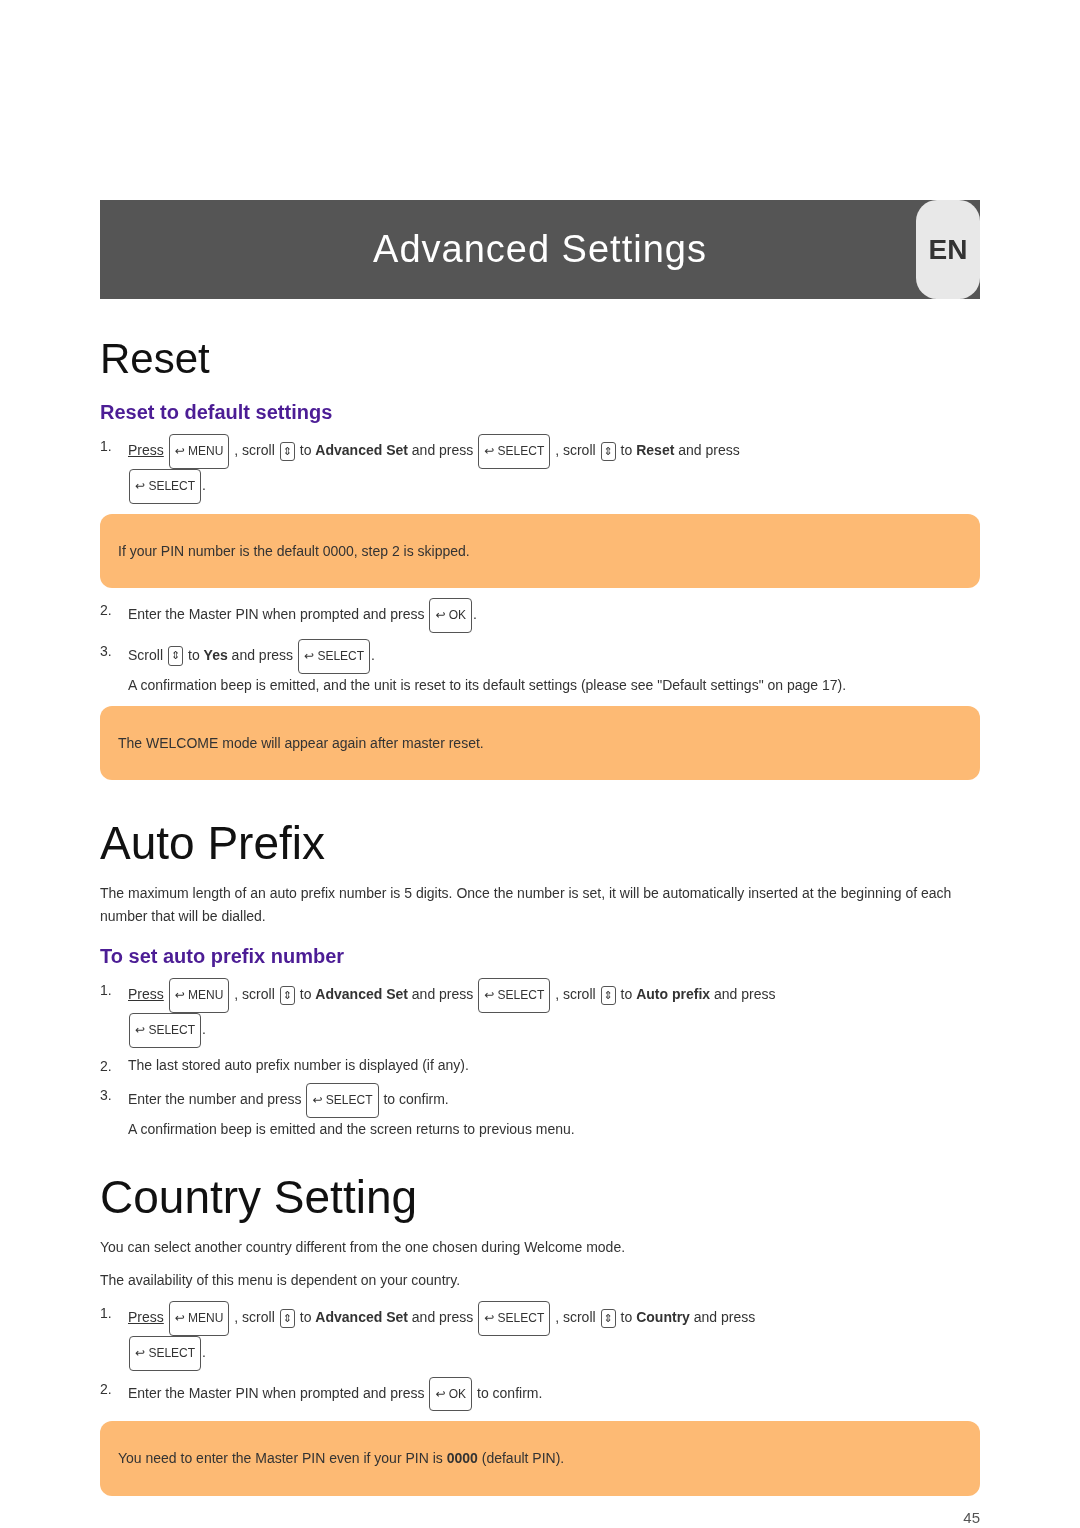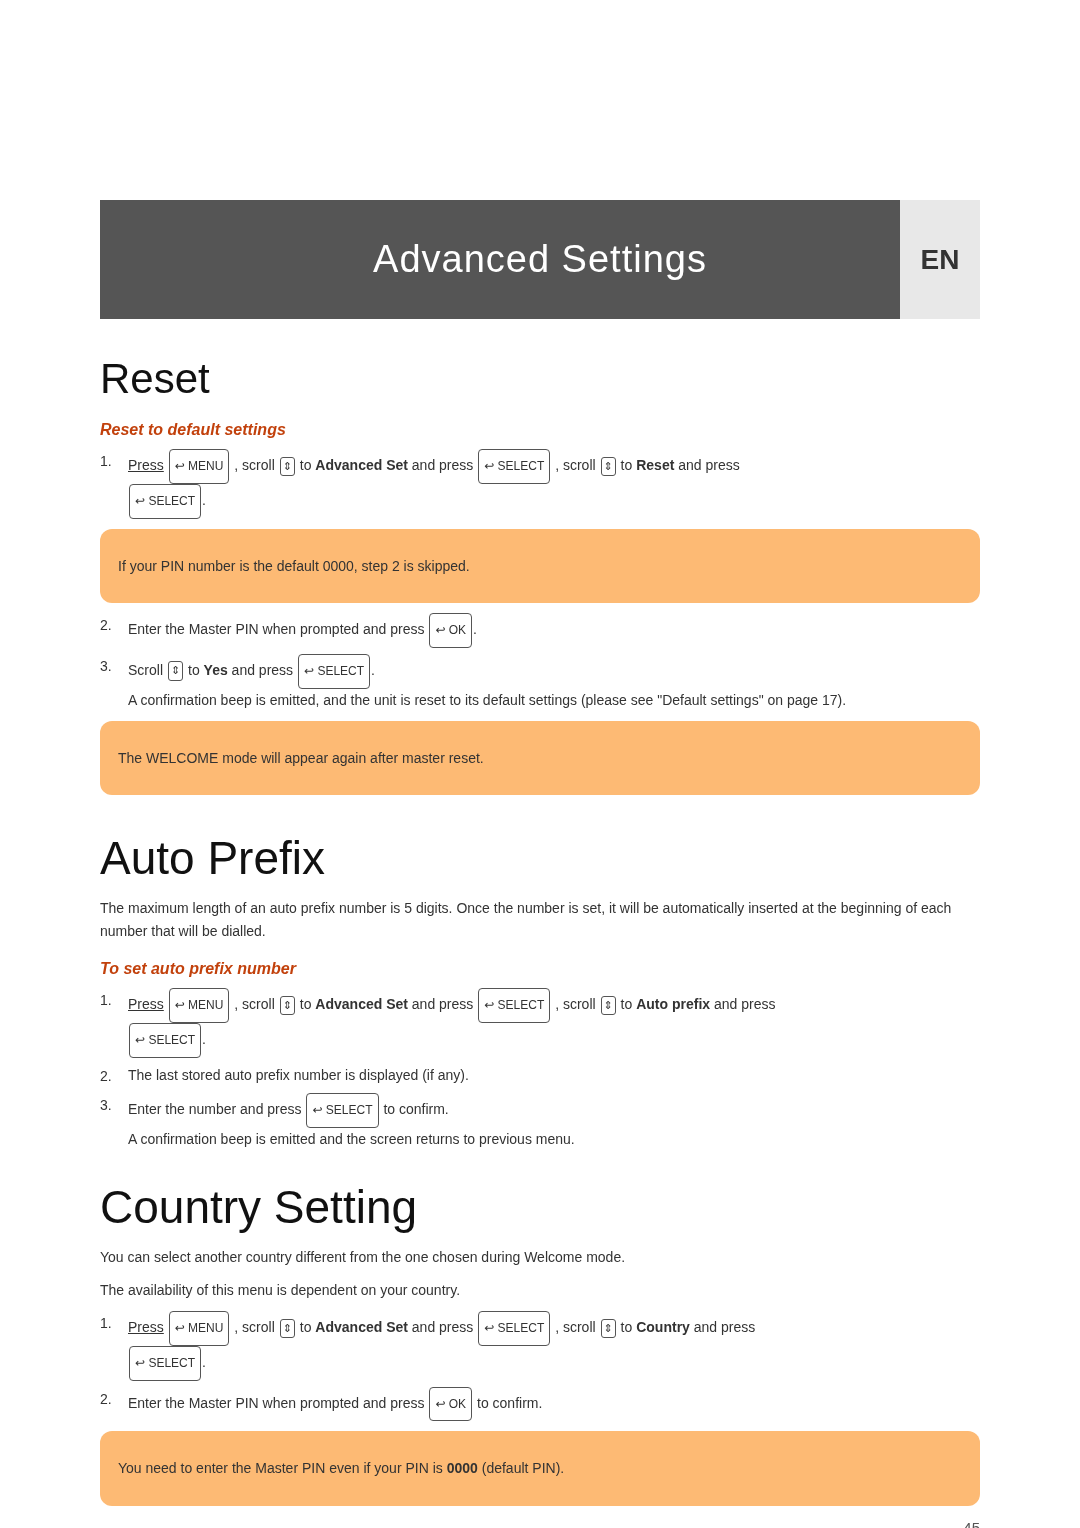--- a/index.html
+++ b/index.html
@@ -22,70 +22,70 @@
       position: relative;
     }
 
     
     .header-banner {
       background: #555555;
       display: flex;
       align-items: center;
       justify-content: center;
       position: relative;
-      padding: 38px 20px;
+      padding: 28px 20px;
       margin-bottom: 36px;
     }
 
     .header-title {
       color: #ffffff;
       font-size: 38px;
       font-weight: normal;
       letter-spacing: 1px;
     }
 
     .en-badge {
       position: absolute;
       right: 0;
       top: 0;
       bottom: 0;
       background: #e8e8e8;
       color: #333;
       font-size: 28px;
       font-weight: bold;
-      width: 80px;
+      width: 64px;
       display: flex;
       align-items: center;
       justify-content: center;
+      border-radius: 21px;
     }
 
     
     .section-title-large {
       font-size: 42px;
       font-weight: normal;
       color: #111;
       margin-bottom: 16px;
       margin-top: 10px;
     }
 
     .section-title-medium {
       font-size: 28px;
       font-weight: normal;
       color: #111;
       margin-bottom: 12px;
       margin-top: 8px;
     }
 
     .subsection-title {
-      font-size: 16px;
+      font-size: 20px;
       font-weight: bold;
-      color: #c2410c;
+      color: #4c1d95;
       margin-bottom: 10px;
       margin-top: 18px;
-      font-style: italic;
     }
 
     .body-text-intro {
       font-size: 14px;
       color: #333;
       line-height: 1.6;
       margin-bottom: 10px;
     }
 
     

